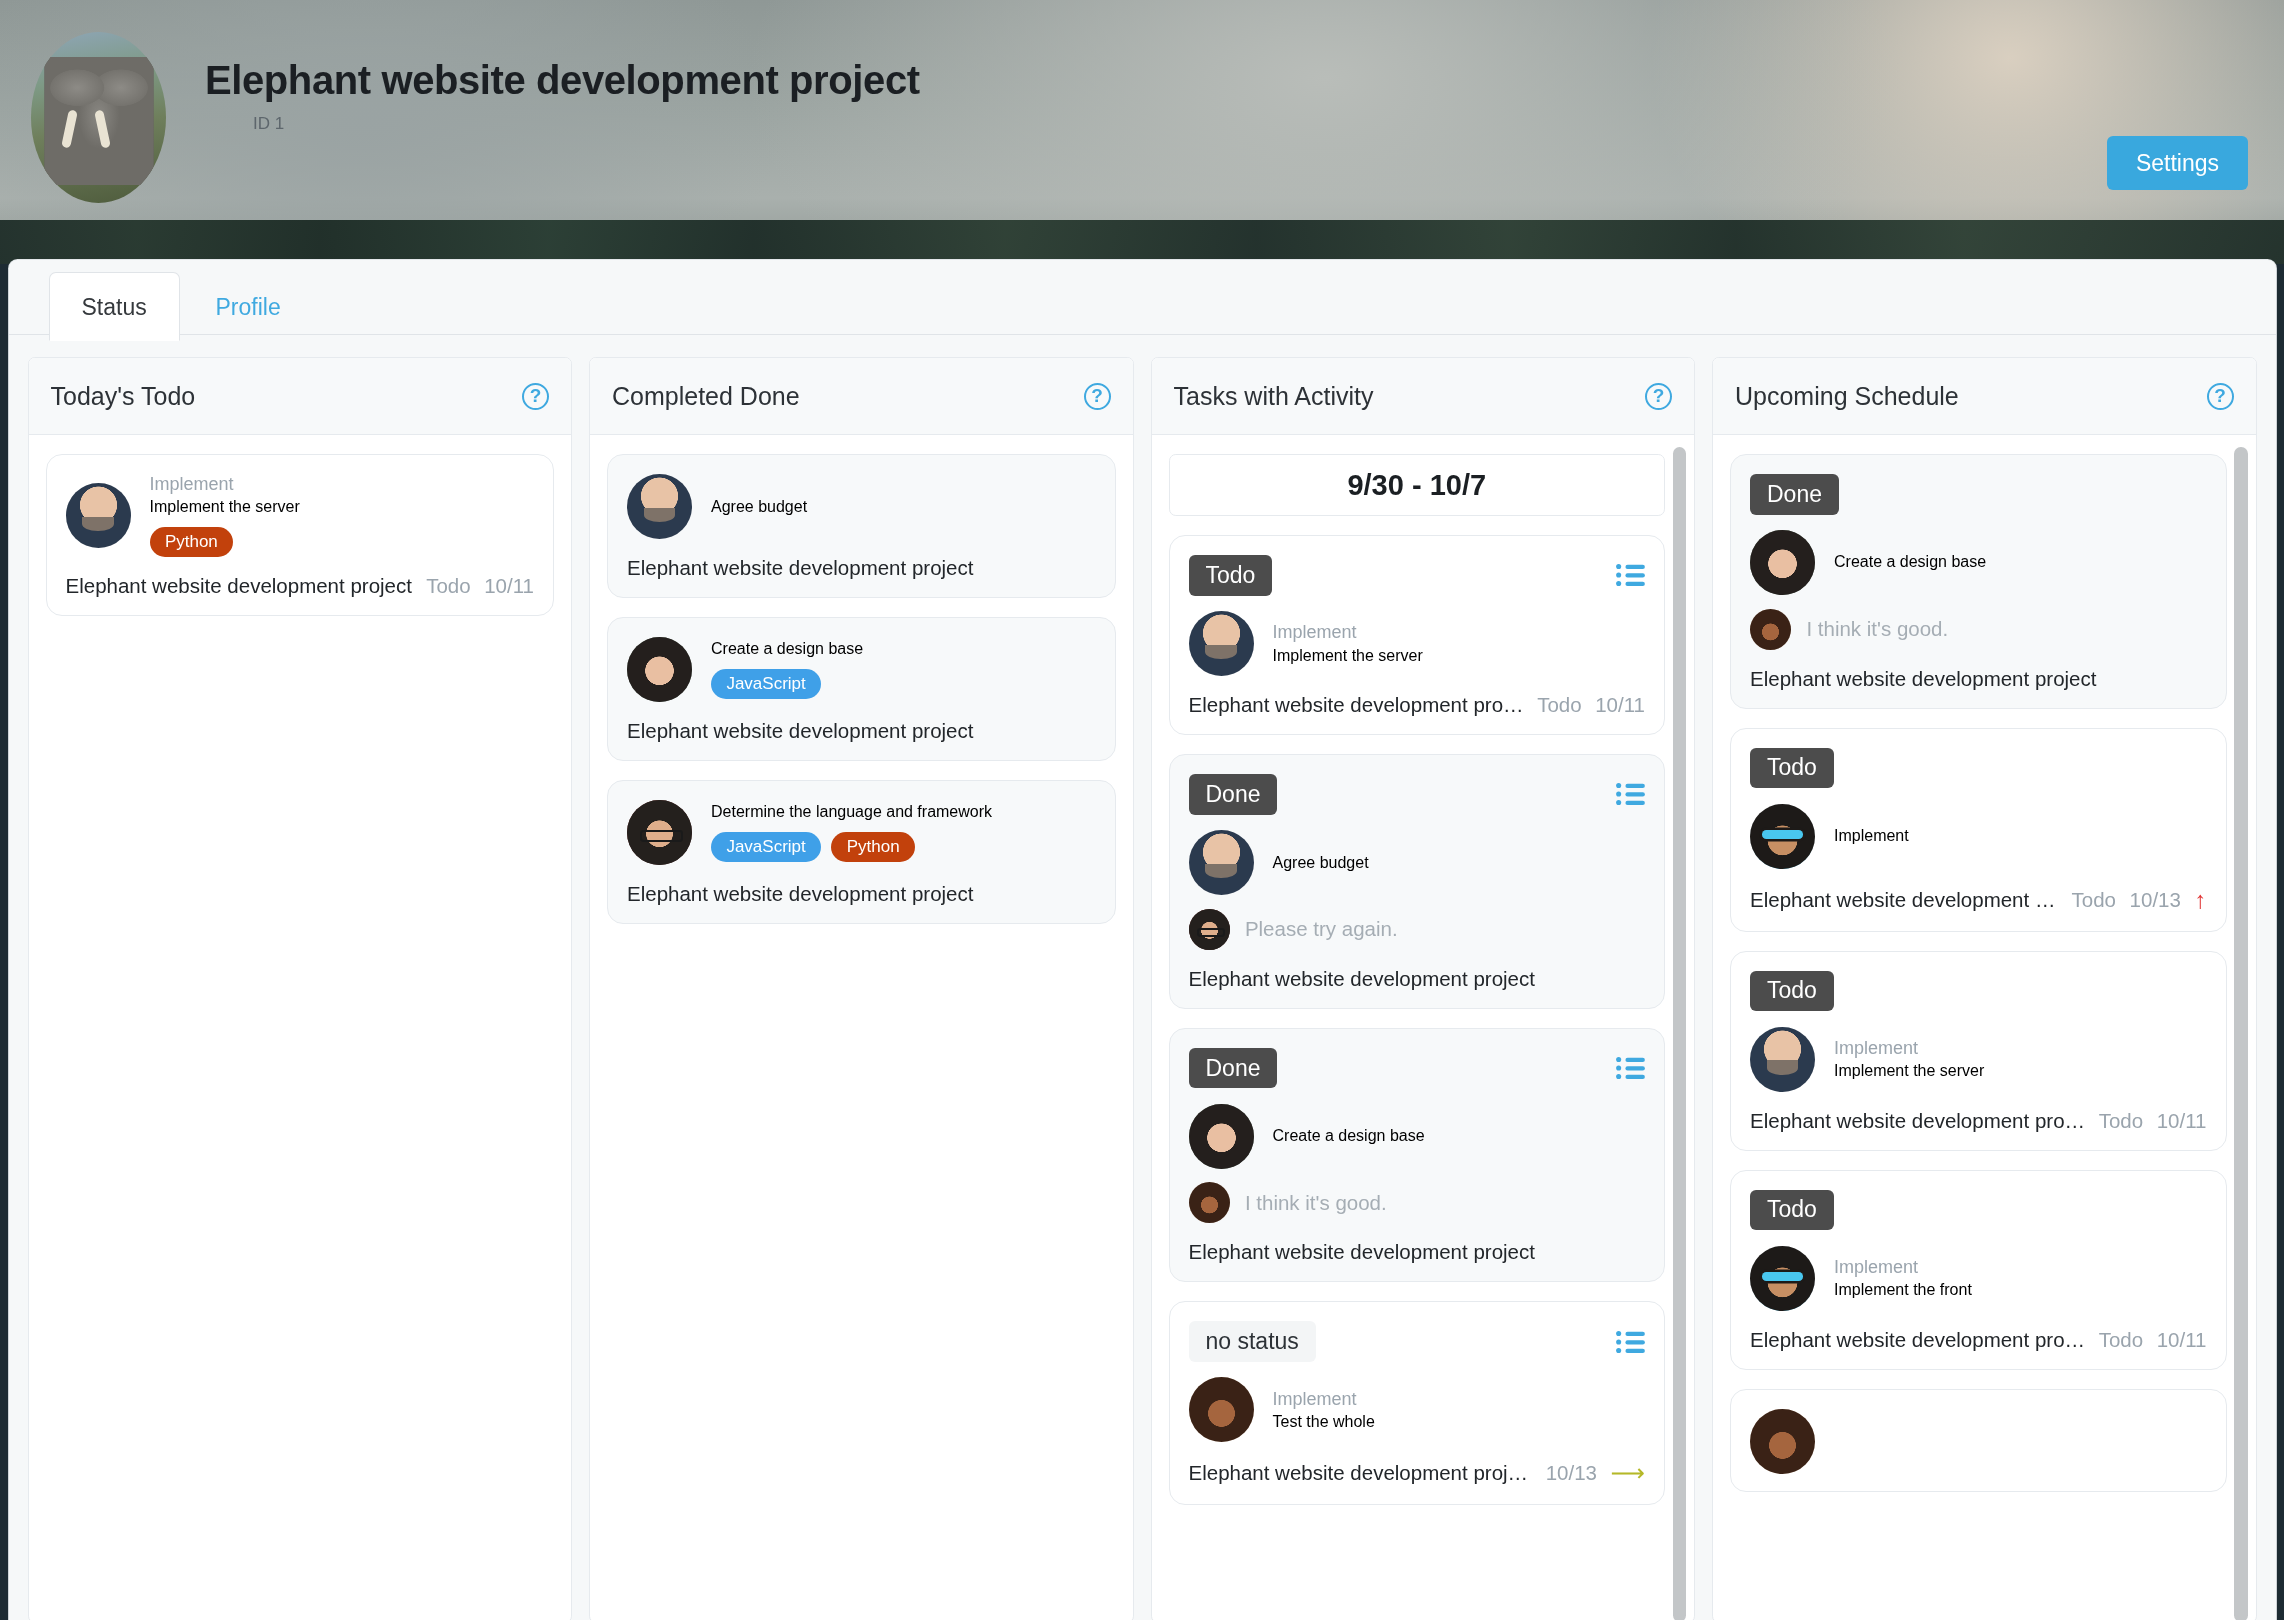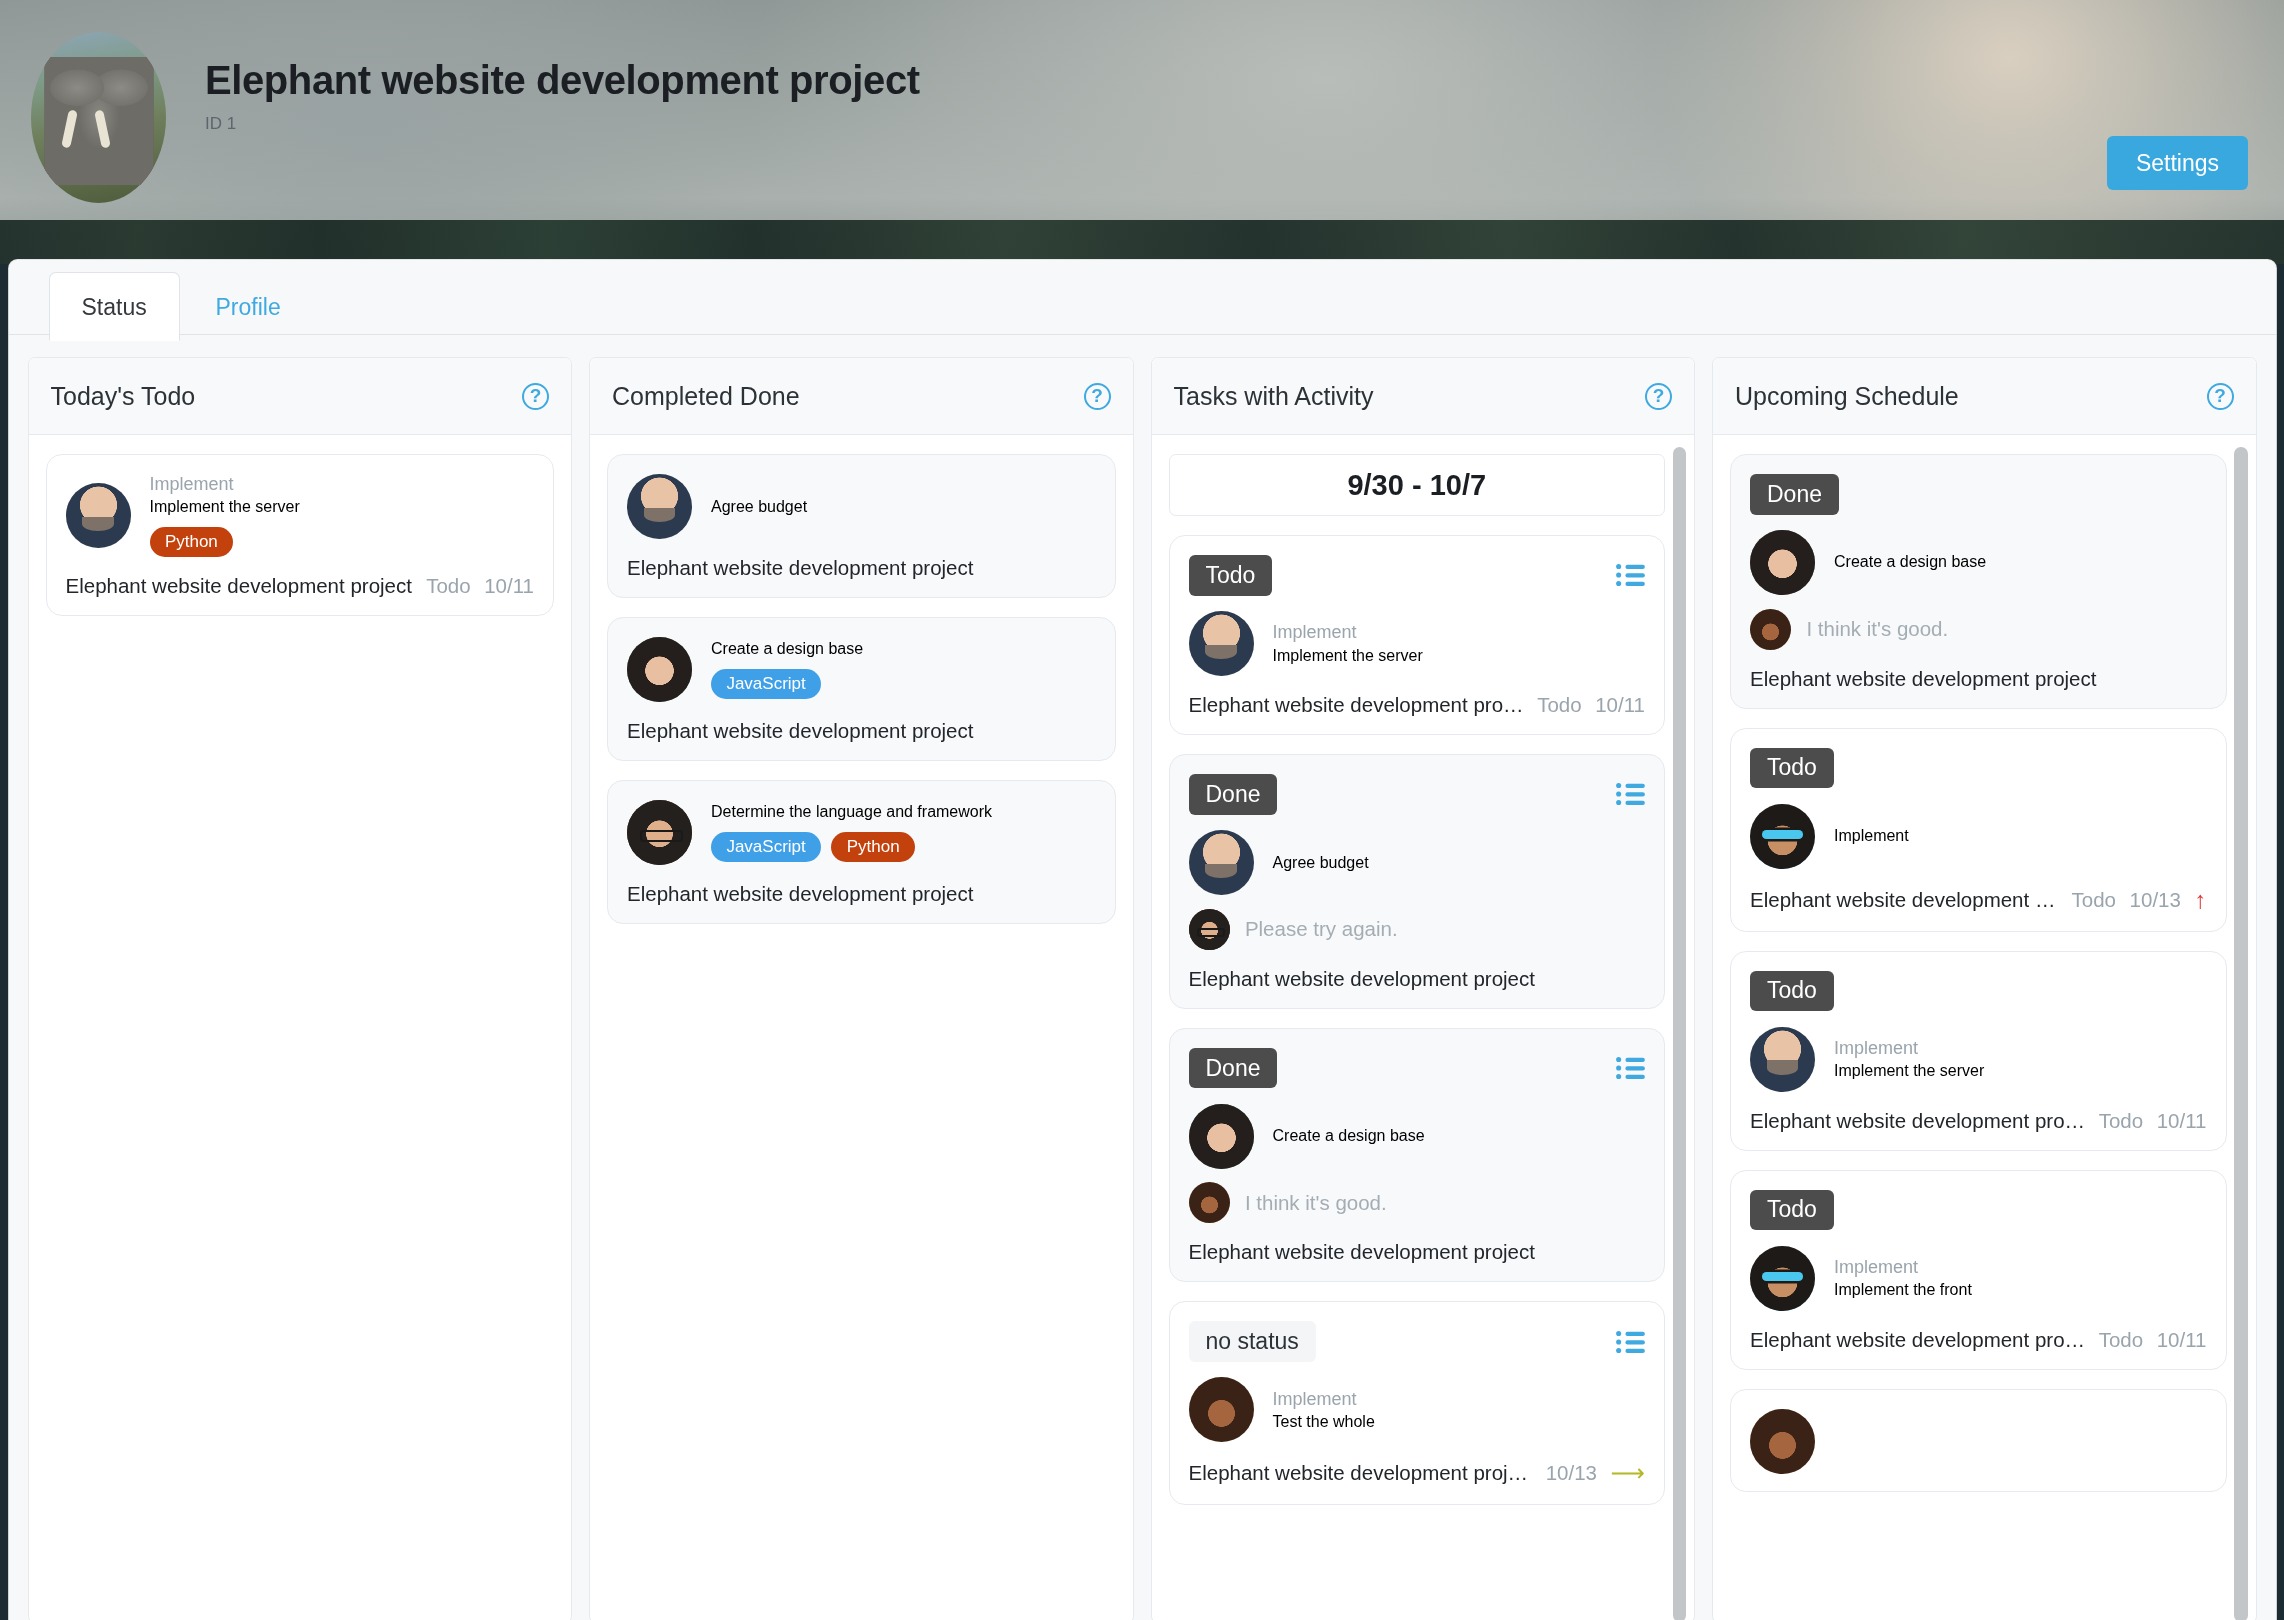--- a/index.html
+++ b/index.html
@@ -58,21 +58,21 @@
   .avatar-big .tusk-r { left: 67px; transform: rotate(-12deg);}
 
   .header-text { position: absolute; left: 205px; top: 58px; }
   .proj-title {
     font-size: 40px; font-weight: bold; color: #1b1f23; letter-spacing: -0.4px;
     line-height: 1.1;
   }
   .proj-handle {
     font-size: 24px; font-weight: bold; color: #55616b; margin-top: 10.2px;
   }
-  .proj-id { font-size: 17px; color: #5d666c; margin-top: 12px; }
+  .proj-id { font-size: 17px; color: #5d666c; margin-top: 12px; margin-left: 48px; }
 
   .settings-btn {
     position: absolute; right: 36px; top: 136px;
     background: #39a8de; color: #fff;
     border: none; border-radius: 6px;
     font-family: "Liberation Sans", sans-serif;
     font-size: 23px; padding: 13.6px 29px;
     cursor: pointer;
   }
 

